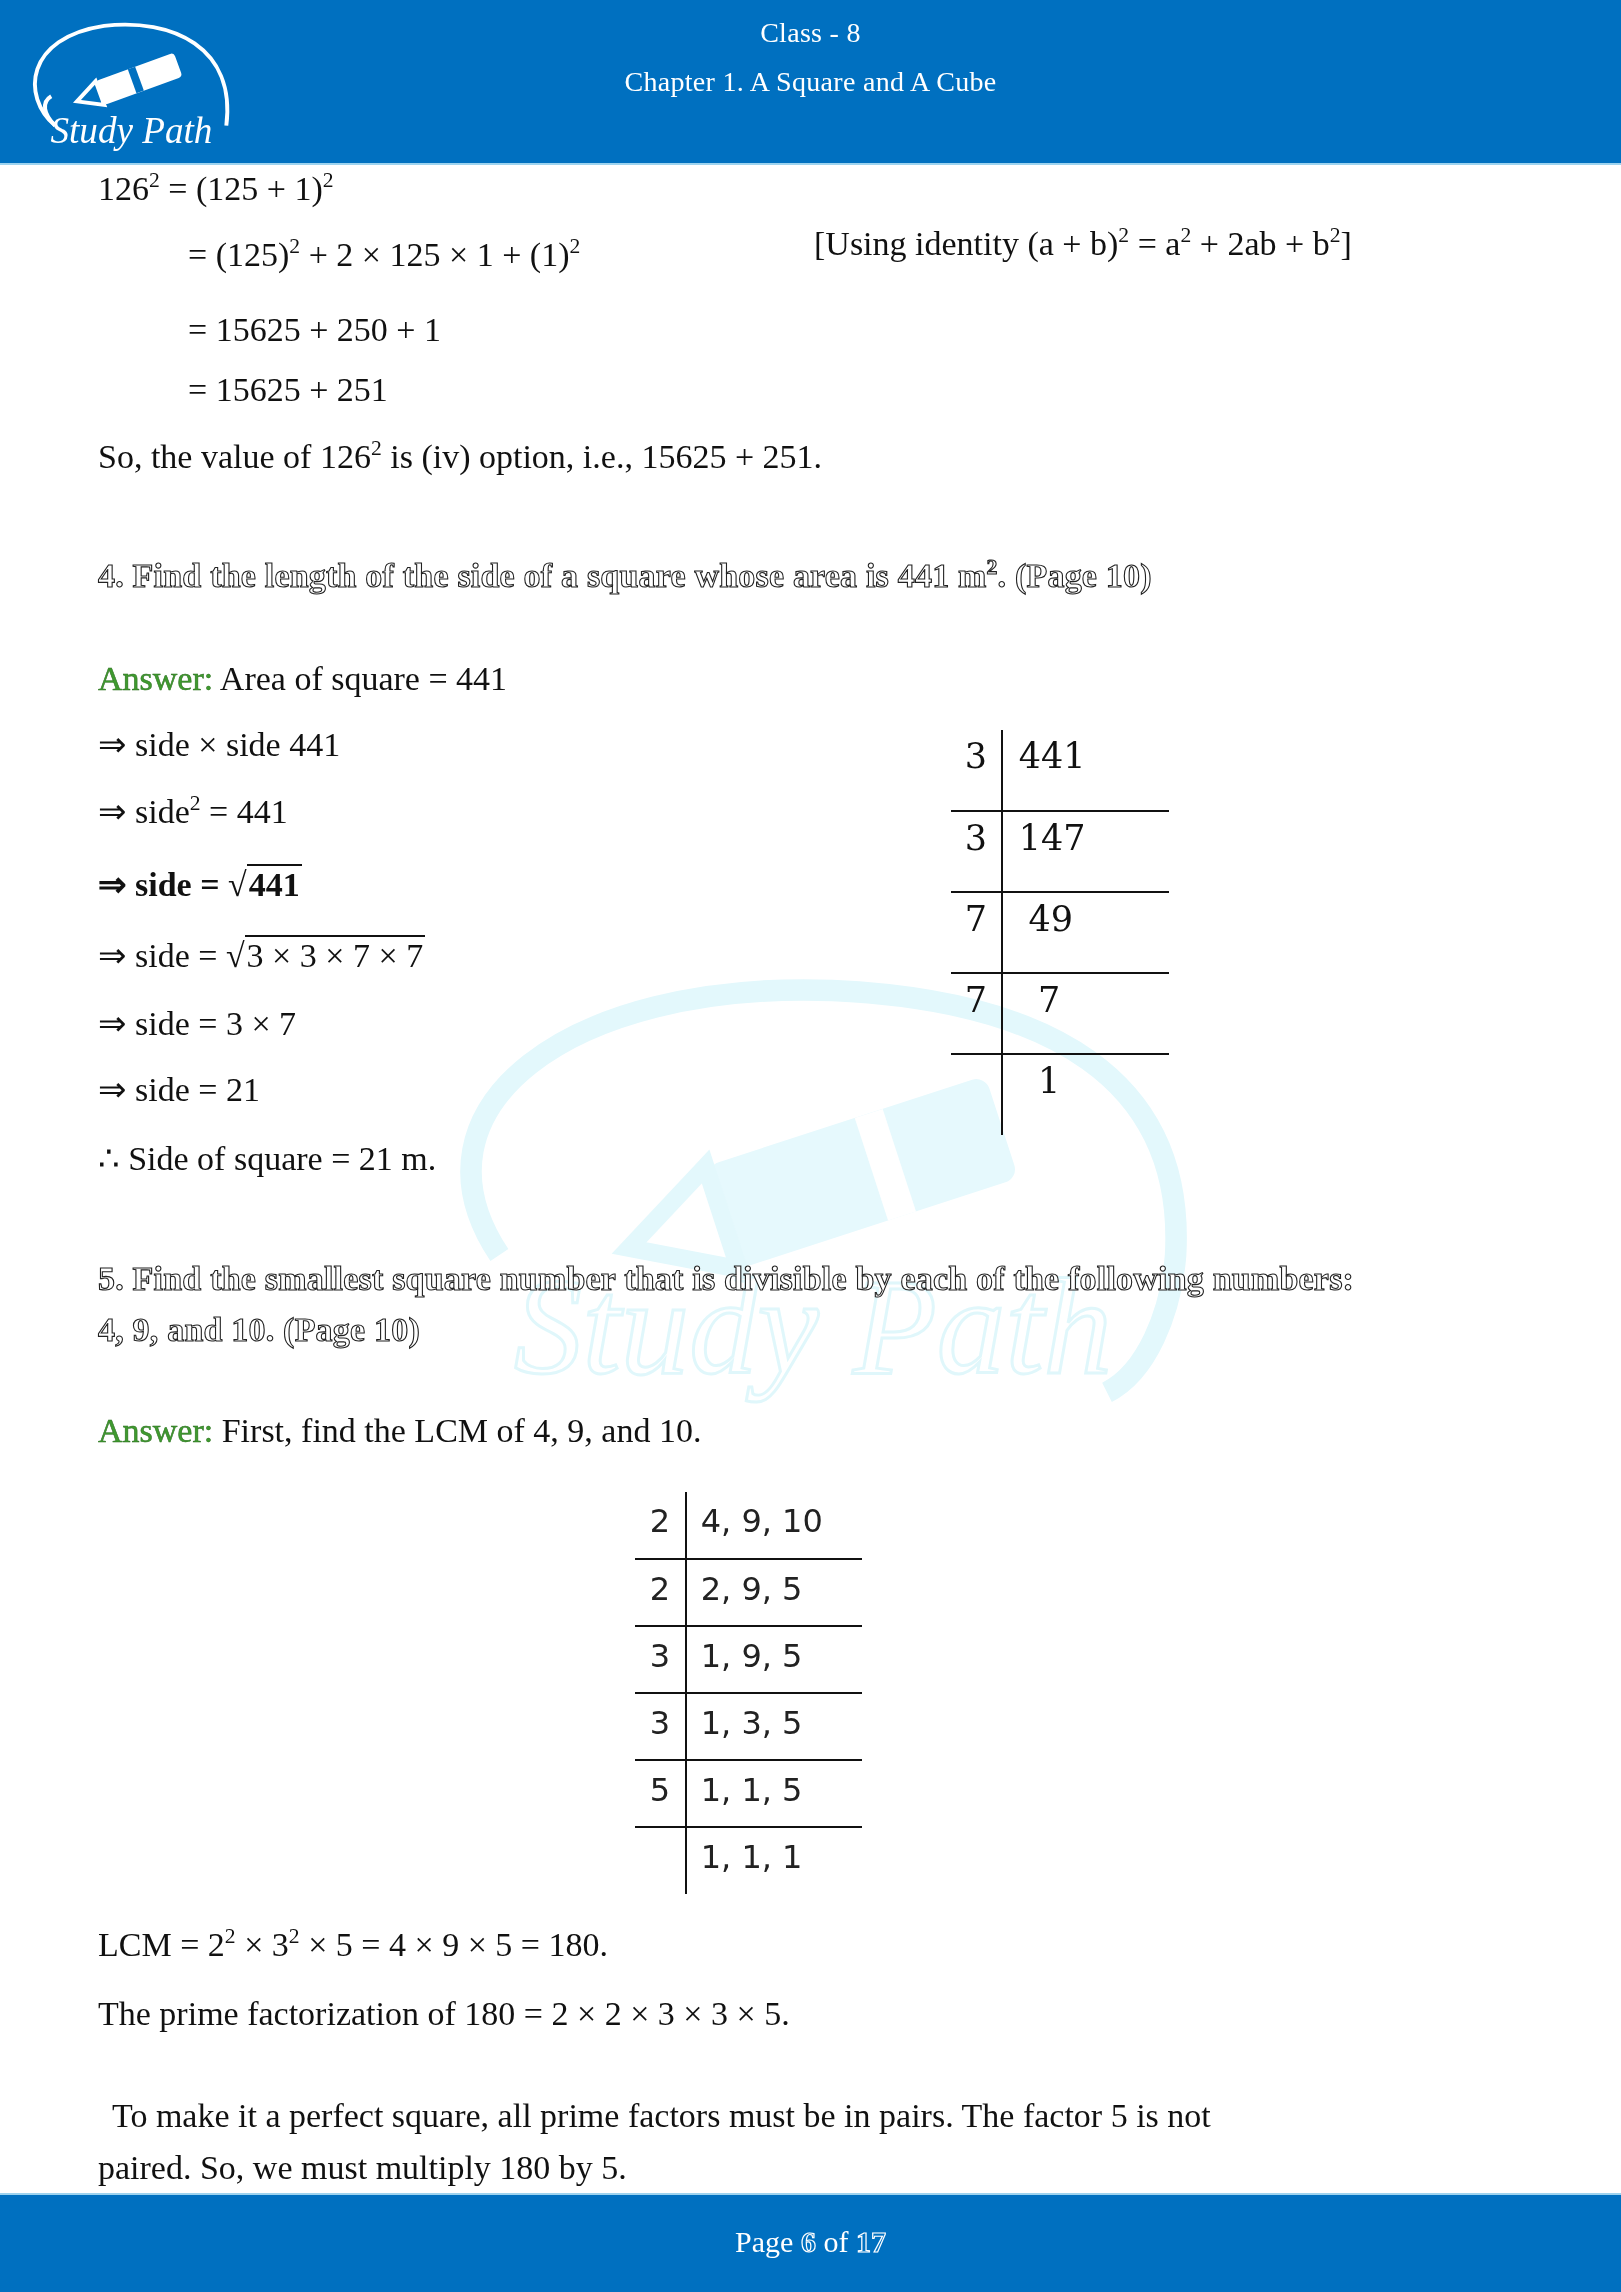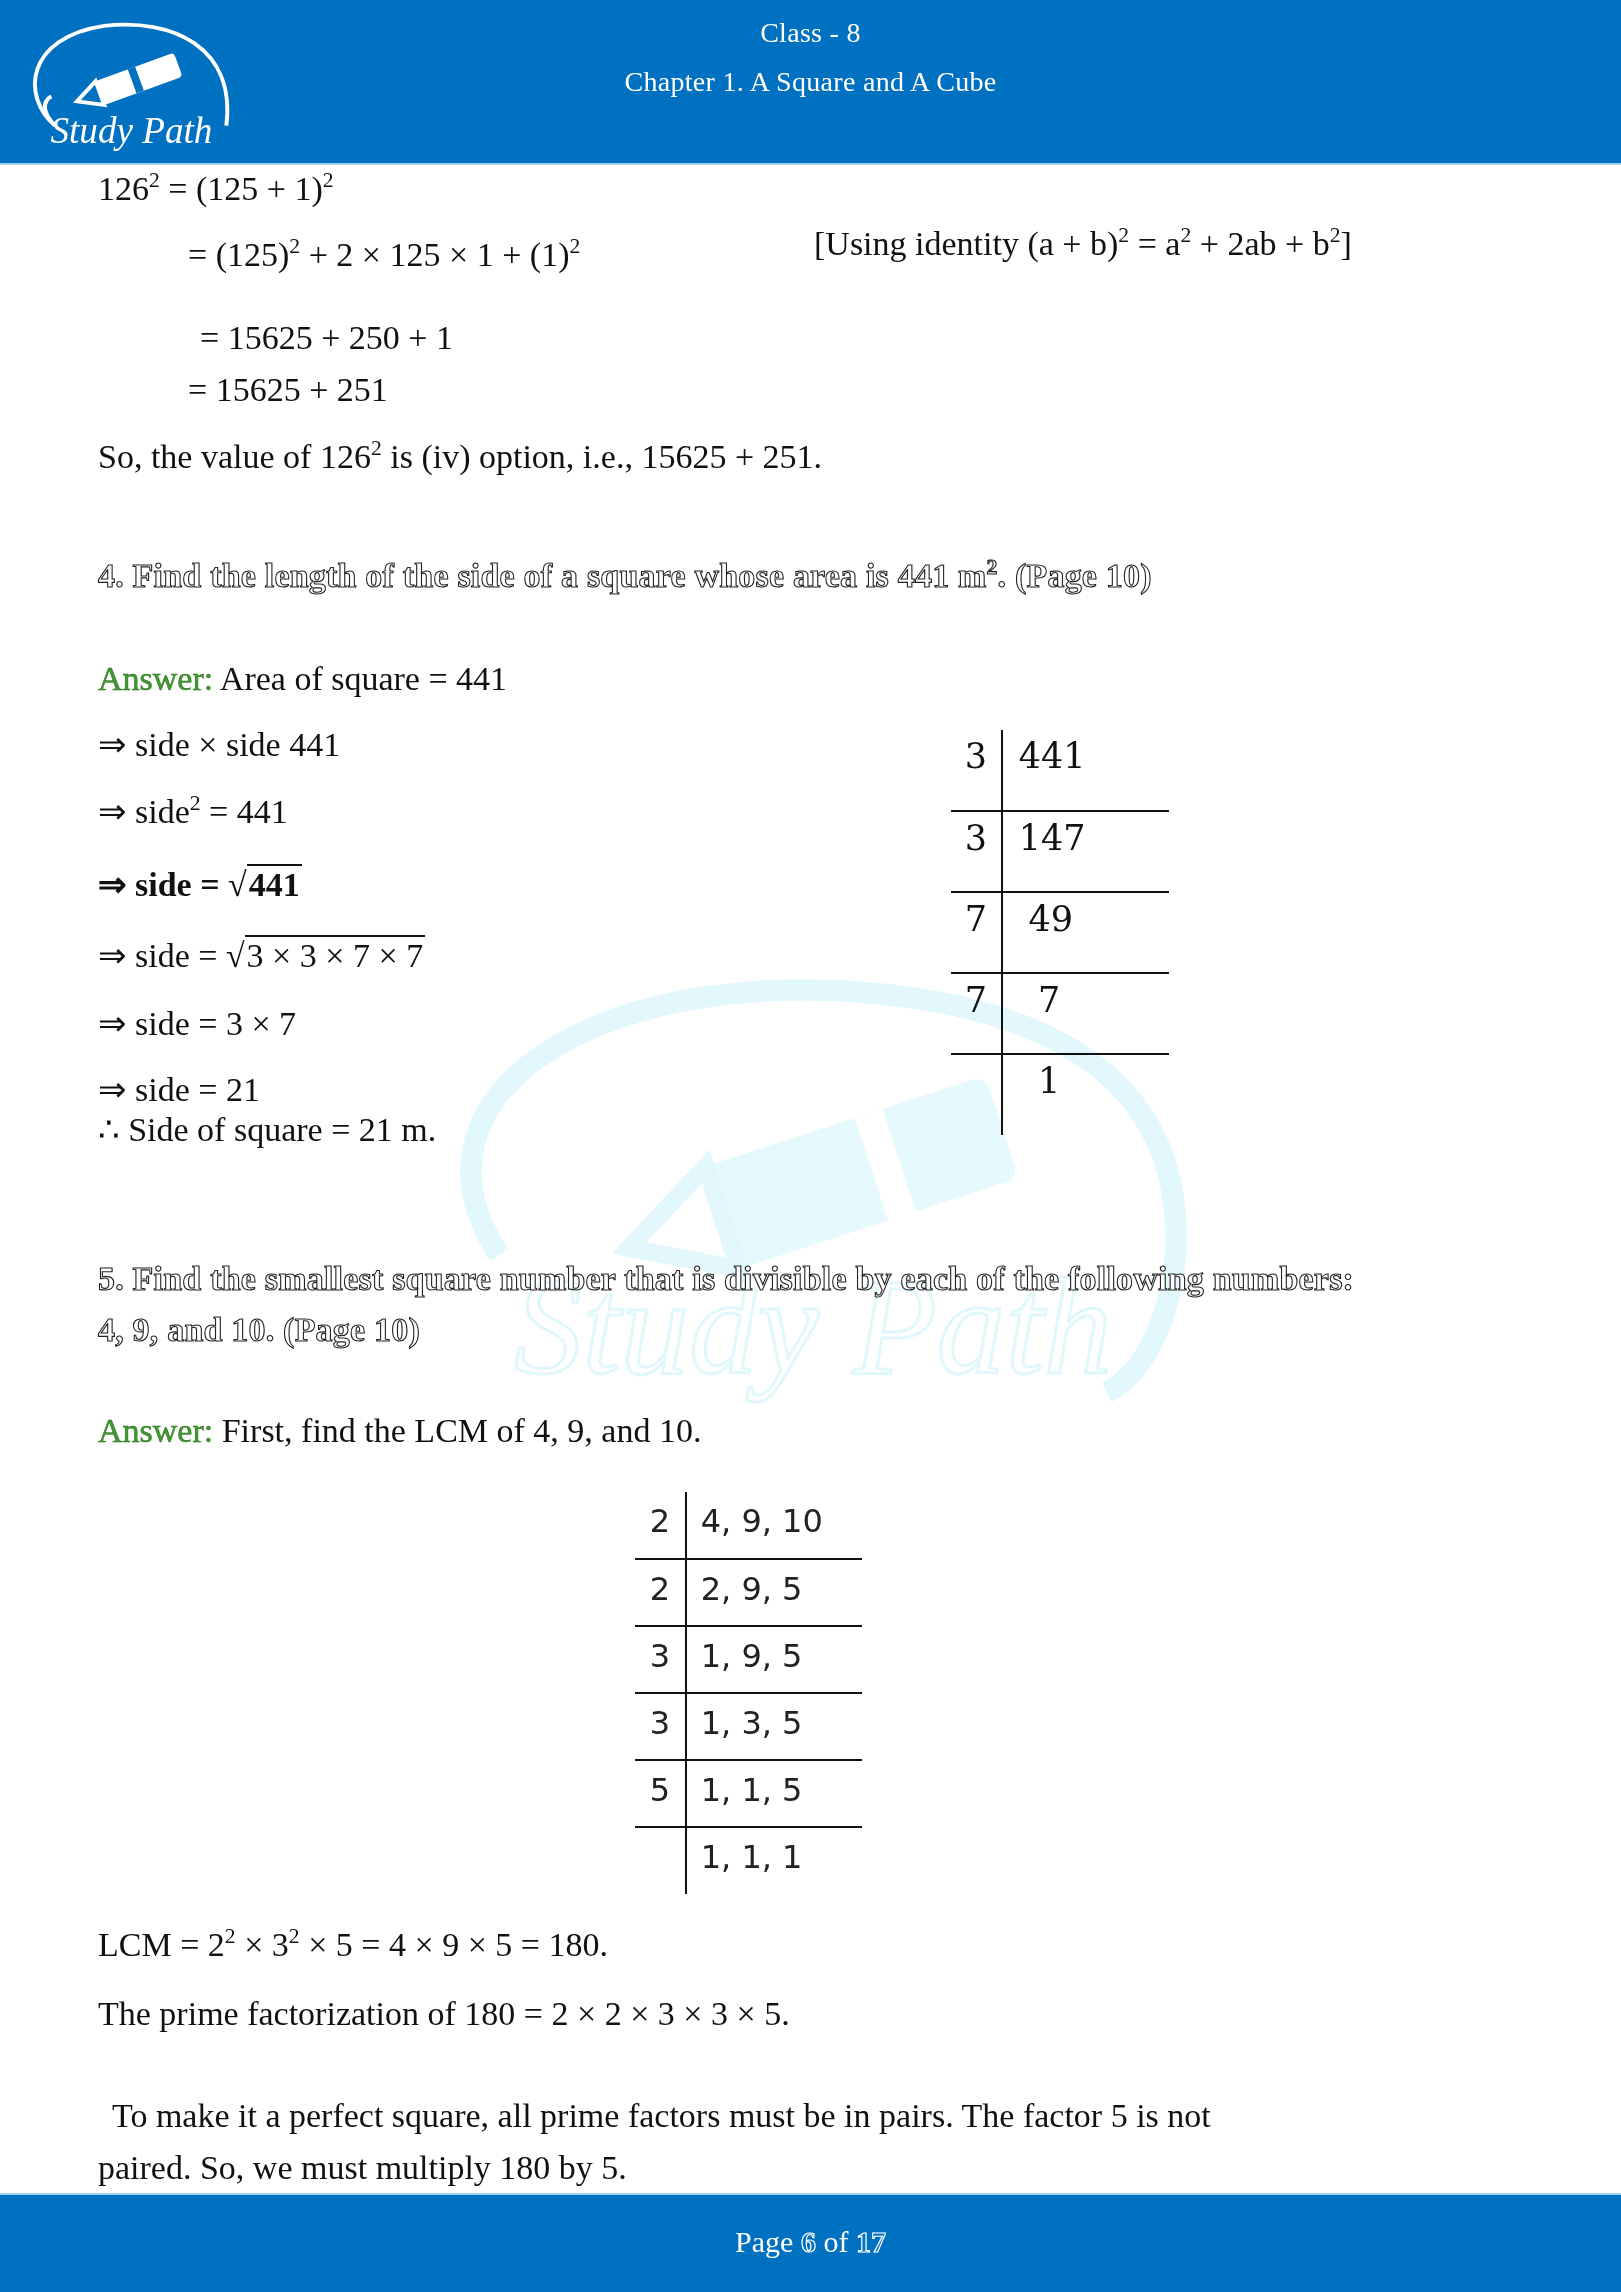--- a/index.html
+++ b/index.html
@@ -84,21 +84,21 @@
 
 <div class="line left" style="top:167px;">
   <span>126</span><sup>2</sup><span> = (125 + 1)</span><sup>2</sup>
 </div>
 <div class="line indent" style="top:233px;">
   <span>= (125)</span><sup>2</sup><span> + 2 × 125 × 1 + (1)</span><sup>2</sup>
 </div>
 <div class="line" style="top:222px; left:814px;">
   <span>[Using identity (a + b)</span><sup>2</sup><span> = a</span><sup>2</sup><span> + 2ab + b</span><sup>2</sup><span>]</span>
 </div>
-<div class="line indent" style="top:316px;margin-left:12px;">= 15625 + 250 + 1</div>
+<div class="line indent" style="top:308px;">= 15625 + 250 + 1</div>
 <div class="line indent" style="top:368px;">= 15625 + 251</div>
 <div class="line left" style="top:435px;">
   <span>So, the value of 126</span><sup>2</sup><span> is (iv) option, i.e., 15625 + 251.</span>
 </div>
 
 <div class="question" style="top:554px;">
   <span>4. Find the length of the side of a square whose area is 441 m</span><sup>2</sup><span>.    (Page 10)</span>
 </div>
 <div class="line left" style="top:657px;">
   <span class="answer-label">Answer:</span><span> Area of square = 441</span>
@@ -108,21 +108,21 @@
   <span>⇒ side</span><sup>2</sup><span> = 441</span>
 </div>
 <div class="line left" style="top:863px;font-weight:bold;">
   <span>⇒ side = </span><span class="sqrt">√<span class="rad">441</span></span>
 </div>
 <div class="line left" style="top:934px;text-align:center;">
   <span>⇒ side = </span><span class="sqrt">√<span class="rad">3 × 3 × 7 × 7</span></span>
 </div>
 <div class="line left" style="top:1002px;">⇒ side = 3 × 7</div>
 <div class="line left" style="top:1068px;">⇒ side = 21</div>
-<div class="line left" style="top:1108px;text-align:right;">∴ Side of square = 21 m.</div>
+<div class="line left" style="top:1137px;text-align:right;">∴ Side of square = 21 m.</div>
 
 <table class="divtable" style="left:951px; top:730px;">
   <tbody>
       <tr class="b">
         <td class="d">3</td>
         <td class="q">441</td>
       </tr>
   <tr class="b">
         <td class="d">3</td>
         <td class="q">147</td>

